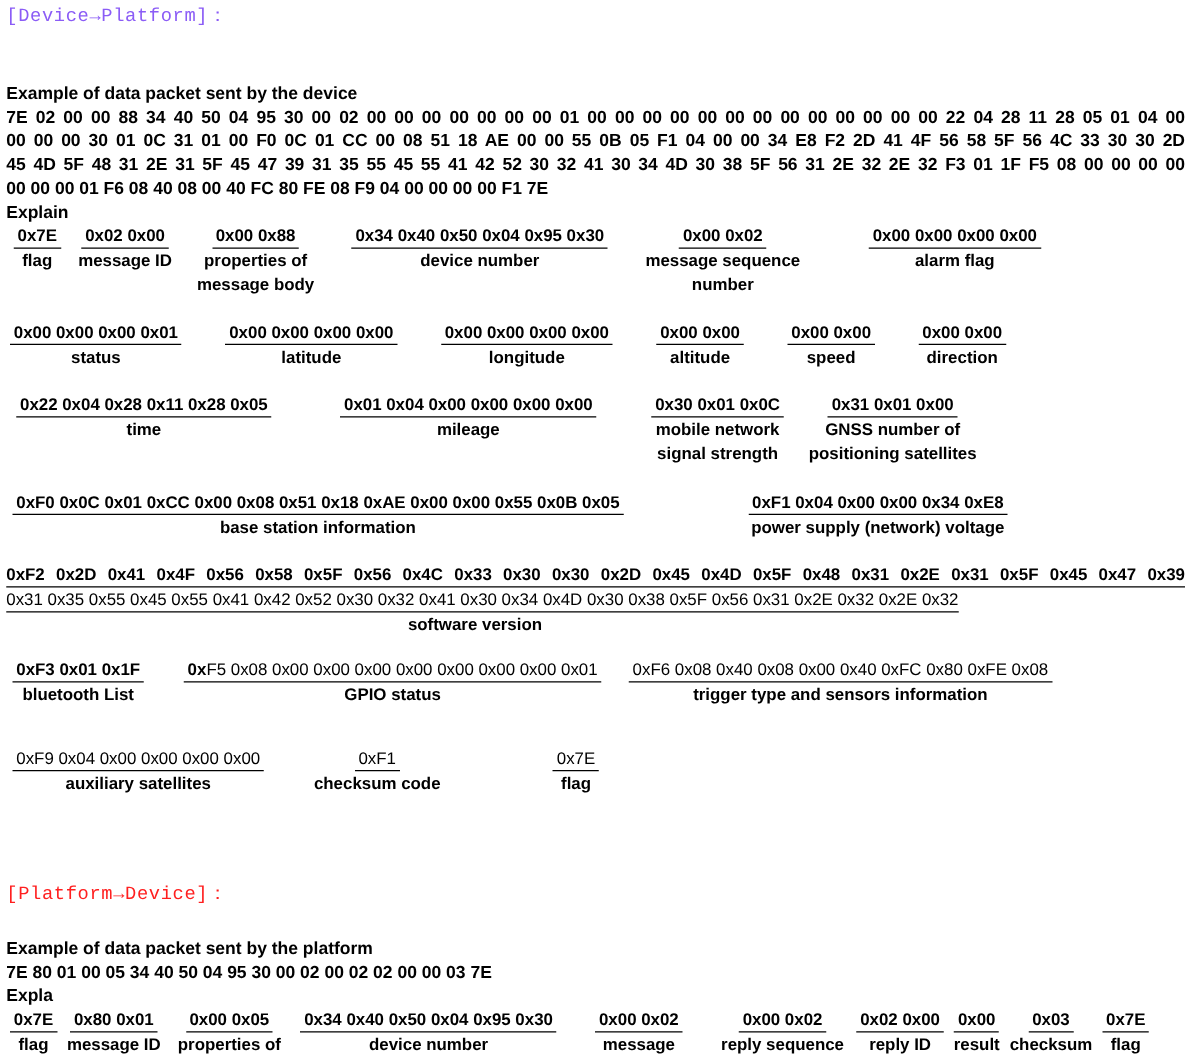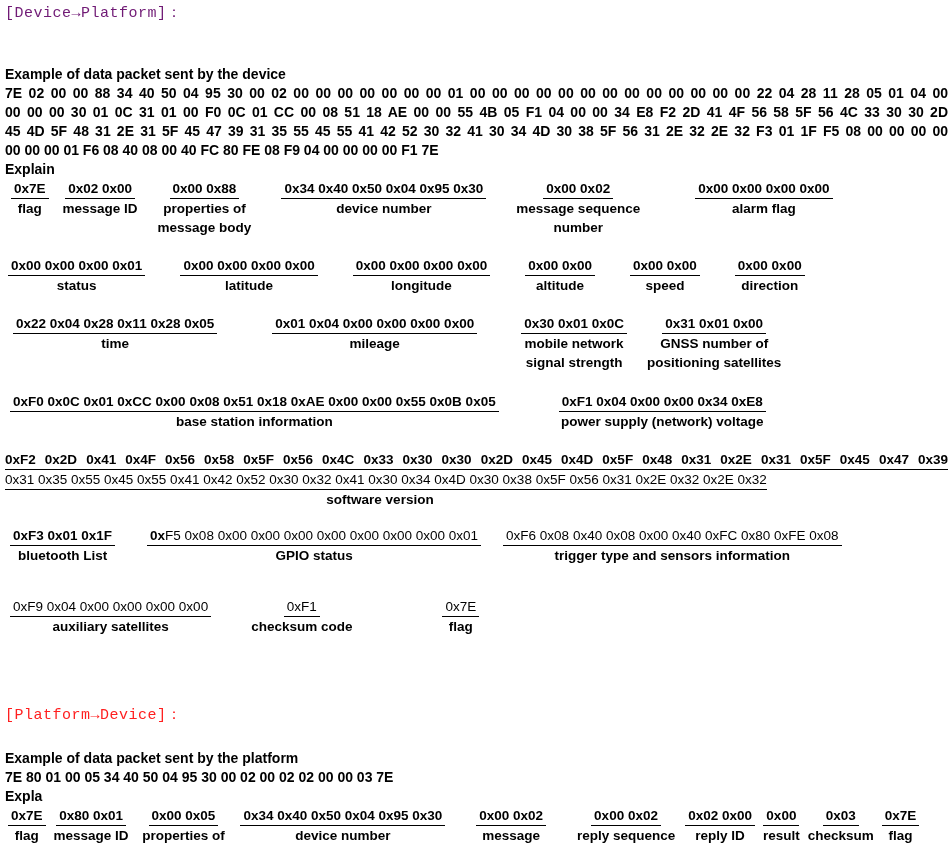--- a/index.html
+++ b/index.html
@@ -53,27 +53,27 @@
     font-weight:400;
     white-space:nowrap;
   }
   .sv-label { width:750px; text-align:center; font-weight:bold; }
 </style>
 </head>
 <body>
 
 <div class="page">
 
-  <div class="red-header" style="color: #701a75;">[Device→Platform]：</div>
+  <div class="red-header" style="color: #8b5cf6;">[Device→Platform]：</div>
 
   <div class="h-title mt-title">Example of data packet sent by the device</div>
 
   <div class="dump">
     <div class="jline">7E 02 00 00 88 34 40 50 04 95 30 00 02 00 00 00 00 00 00 00 01 00 00 00 00 00 00 00 00 00 00 00 00 00 22 04 28 11 28 05 01 04 00</div>
-    <div class="jline">00 00 00 30 01 0C 31 01 00 F0 0C 01 CC 00 08 51 18 AE 00 00 55 4B 05 F1 04 00 00 34 E8 F2 2D 41 4F 56 58 5F 56 4C 33 30 30 2D</div>
+    <div class="jline">00 00 00 30 01 0C 31 01 00 F0 0C 01 CC 00 08 51 18 AE 00 00 55 0B 05 F1 04 00 00 34 E8 F2 2D 41 4F 56 58 5F 56 4C 33 30 30 2D</div>
     <div class="jline">45 4D 5F 48 31 2E 31 5F 45 47 39 31 35 55 45 55 41 42 52 30 32 41 30 34 4D 30 38 5F 56 31 2E 32 2E 32 F3 01 1F F5 08 00 00 00 00</div>
     <div>00 00 00 01 F6 08 40 08 00 40 FC 80 FE 08 F9 04 00 00 00 00 F1 7E</div>
   </div>
 
   <div class="explain-title">Explain</div>
 
   <div class="erow">
     <div class="col" style="margin-left:6px">
       <div class="hex">0x7E</div>
       <div class="lbl">flag</div>
@@ -148,21 +148,21 @@
       <div class="lbl">GNSS number of</div>
       <div class="lbl">positioning satellites</div>
     </div>
   </div>
 
   <div class="erow" style="margin-top:20px">
     <div class="col" style="margin-left:5px">
       <div class="hex">0xF0 0x0C 0x01 0xCC 0x00 0x08 0x51 0x18 0xAE 0x00 0x00 0x55 0x0B 0x05</div>
       <div class="lbl">base station information</div>
     </div>
-    <div class="col" style="margin-left:60px">
+    <div class="col" style="margin-left:100px">
       <div class="hex">0xF1 0x04 0x00 0x00 0x34 0xE8</div>
       <div class="lbl">power supply (network) voltage</div>
     </div>
   </div>
 
   <div style="margin-top:19px">
     <div class="sv-line1">0xF2 0x2D 0x41 0x4F 0x56 0x58 0x5F 0x56 0x4C 0x33 0x30 0x30 0x2D 0x45 0x4D 0x5F 0x48 0x31 0x2E 0x31 0x5F 0x45 0x47 0x39</div>
     <div><span class="sv-line2">0x31 0x35 0x55 0x45 0x55 0x41 0x42 0x52 0x30 0x32 0x41 0x30 0x34 0x4D 0x30 0x38 0x5F 0x56 0x31 0x2E 0x32 0x2E 0x32</span></div>
     <div class="sv-label">software version</div>
   </div>

